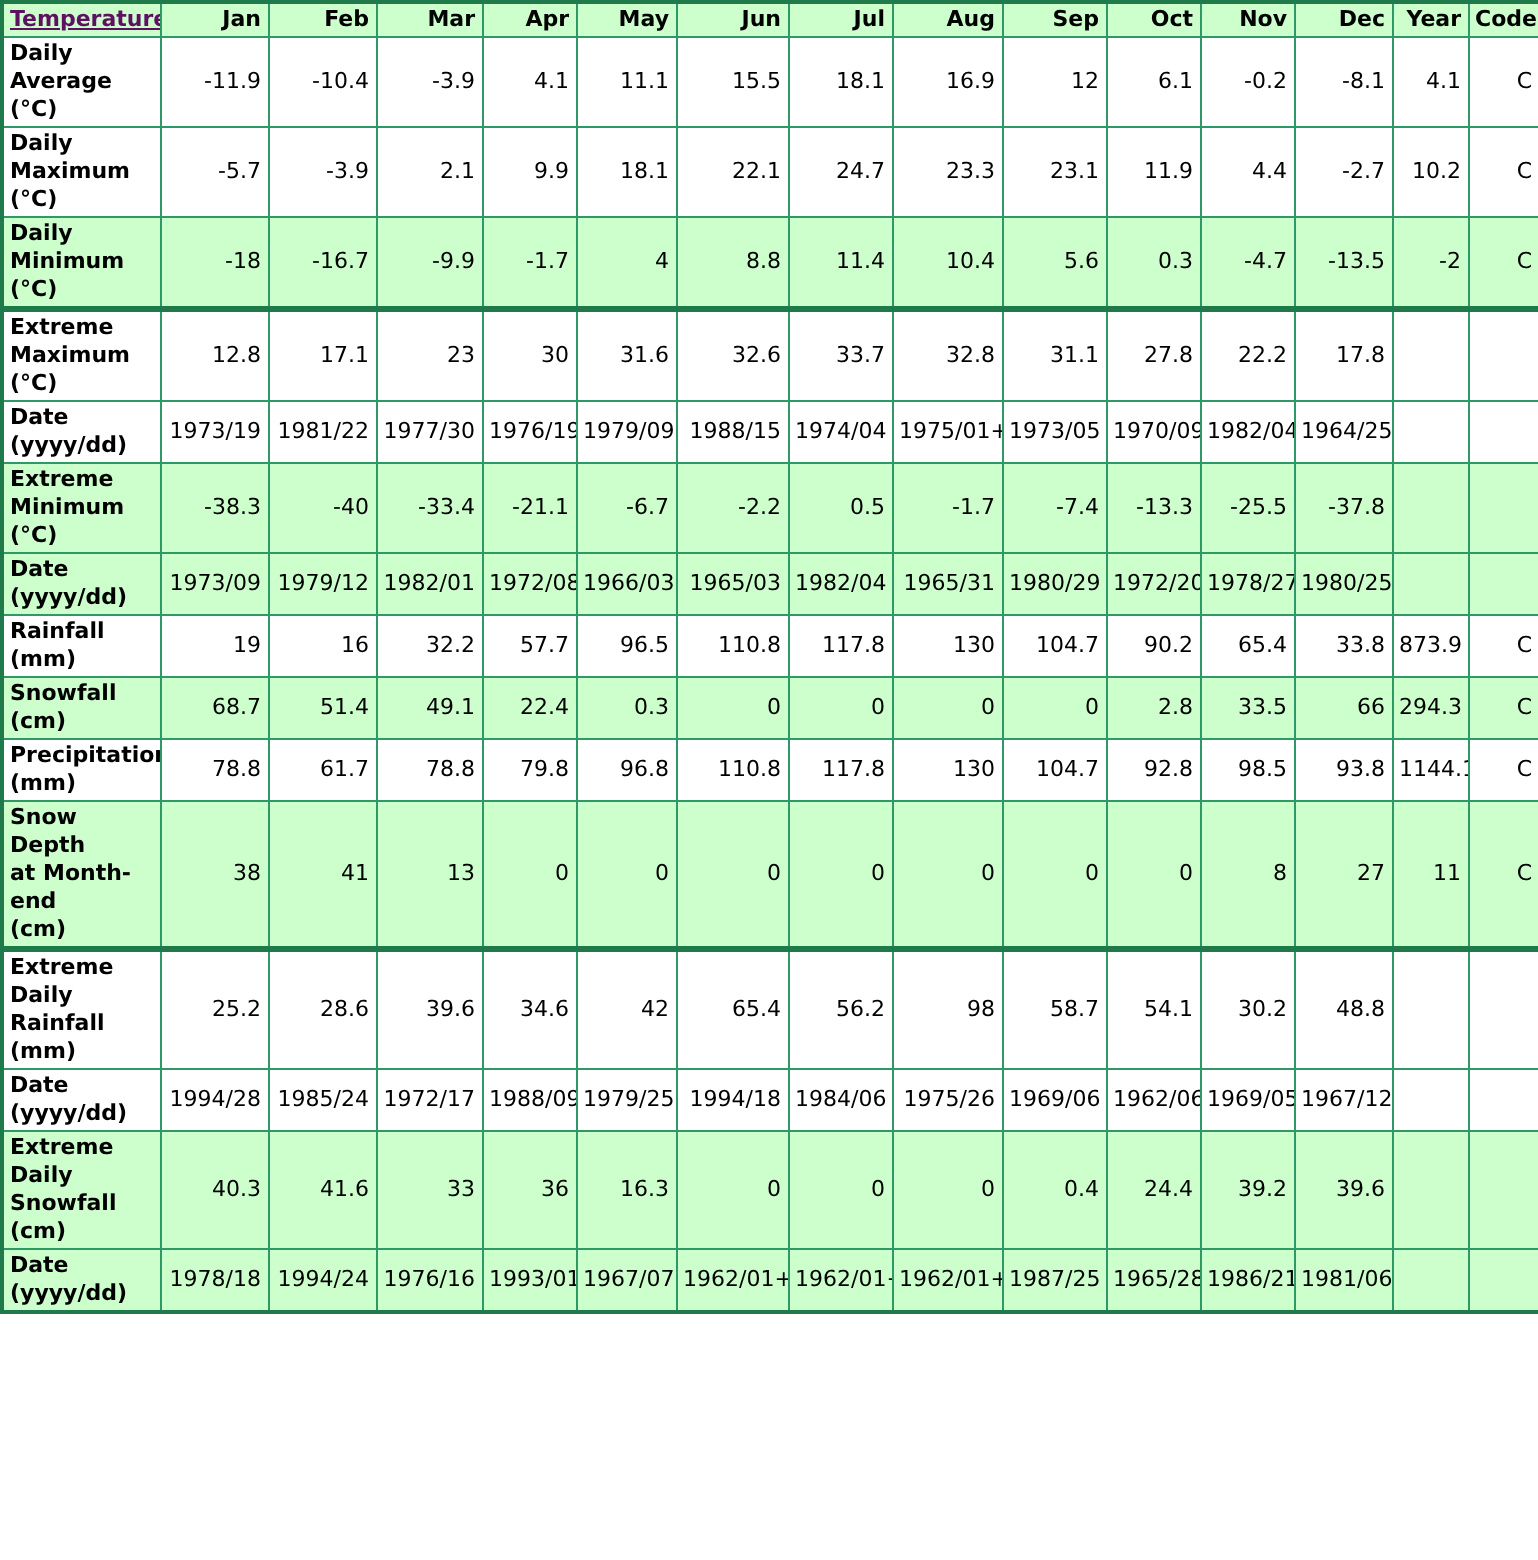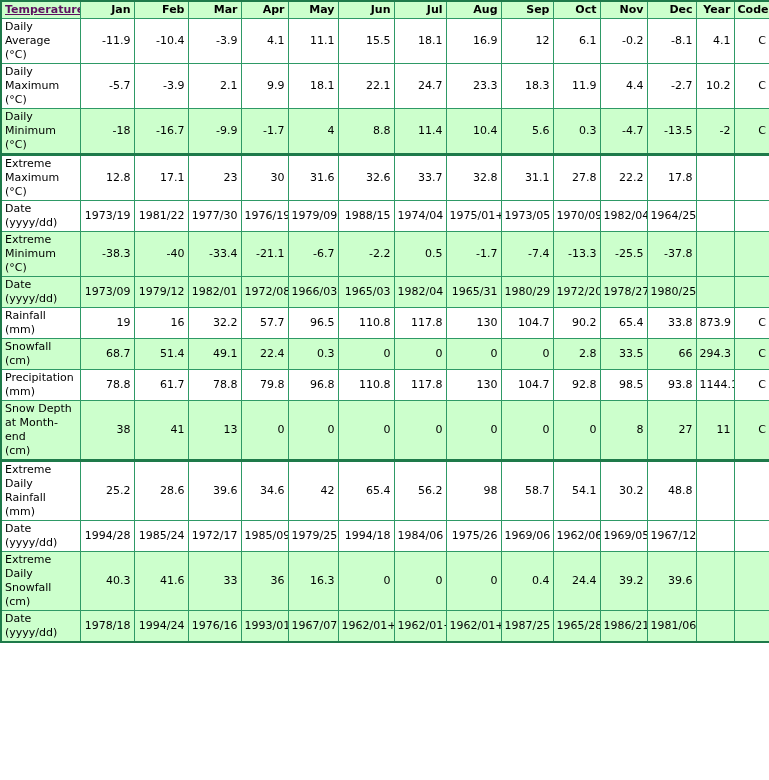--- a/index.html
+++ b/index.html
@@ -17,21 +17,21 @@
     padding:1px 3px;
     overflow:hidden;
     vertical-align:middle;
     color:#000;
   }
   tr.thick td { border-top:3px solid #1E7A4A; }
   .w { background:#FFFFFF; }
   .g { background:#CCFFCC; }
   .label {
     color:#0000CC;
-    font-weight:normal;
+    font-weight:bold;
     text-align:left;
     white-space:pre-line;
   }
   .num { text-align:right; padding-left:1px; }
   .month-h { color:#0000CC; font-weight:bold; text-align:right; }
   .sec-cell { text-align:left; }
   .section-link {
     color:#5E1160;
     font-weight:bold;
     text-decoration:underline;
@@ -102,21 +102,21 @@
 Maximum
 (°C)</td>
         <td class="w num">-5.7</td>
         <td class="w num">-3.9</td>
         <td class="w num">2.1</td>
         <td class="w num">9.9</td>
         <td class="w num">18.1</td>
         <td class="w num">22.1</td>
         <td class="w num">24.7</td>
         <td class="w num">23.3</td>
-        <td class="w num">18.3</td>
+        <td class="w num">23.1</td>
         <td class="w num">11.9</td>
         <td class="w num">4.4</td>
         <td class="w num">-2.7</td>
         <td class="w num">10.2</td>
         <td class="w num">C</td>
       </tr>
       <tr>
         <td class="g label">Daily
 Minimum
 (°C)</td>
@@ -298,21 +298,21 @@
         <td class="w num">48.8</td>
         <td class="w num"></td>
         <td class="w num"></td>
       </tr>
       <tr>
         <td class="w label">Date
 (yyyy/dd)</td>
         <td class="w num">1994/28</td>
         <td class="w num">1985/24</td>
         <td class="w num">1972/17</td>
-        <td class="w num">1985/09</td>
+        <td class="w num">1988/09</td>
         <td class="w num">1979/25</td>
         <td class="w num">1994/18</td>
         <td class="w num">1984/06</td>
         <td class="w num b">1975/26</td>
         <td class="w num">1969/06</td>
         <td class="w num">1962/06</td>
         <td class="w num">1969/05</td>
         <td class="w num">1967/12</td>
         <td class="w num"></td>
         <td class="w num"></td>

